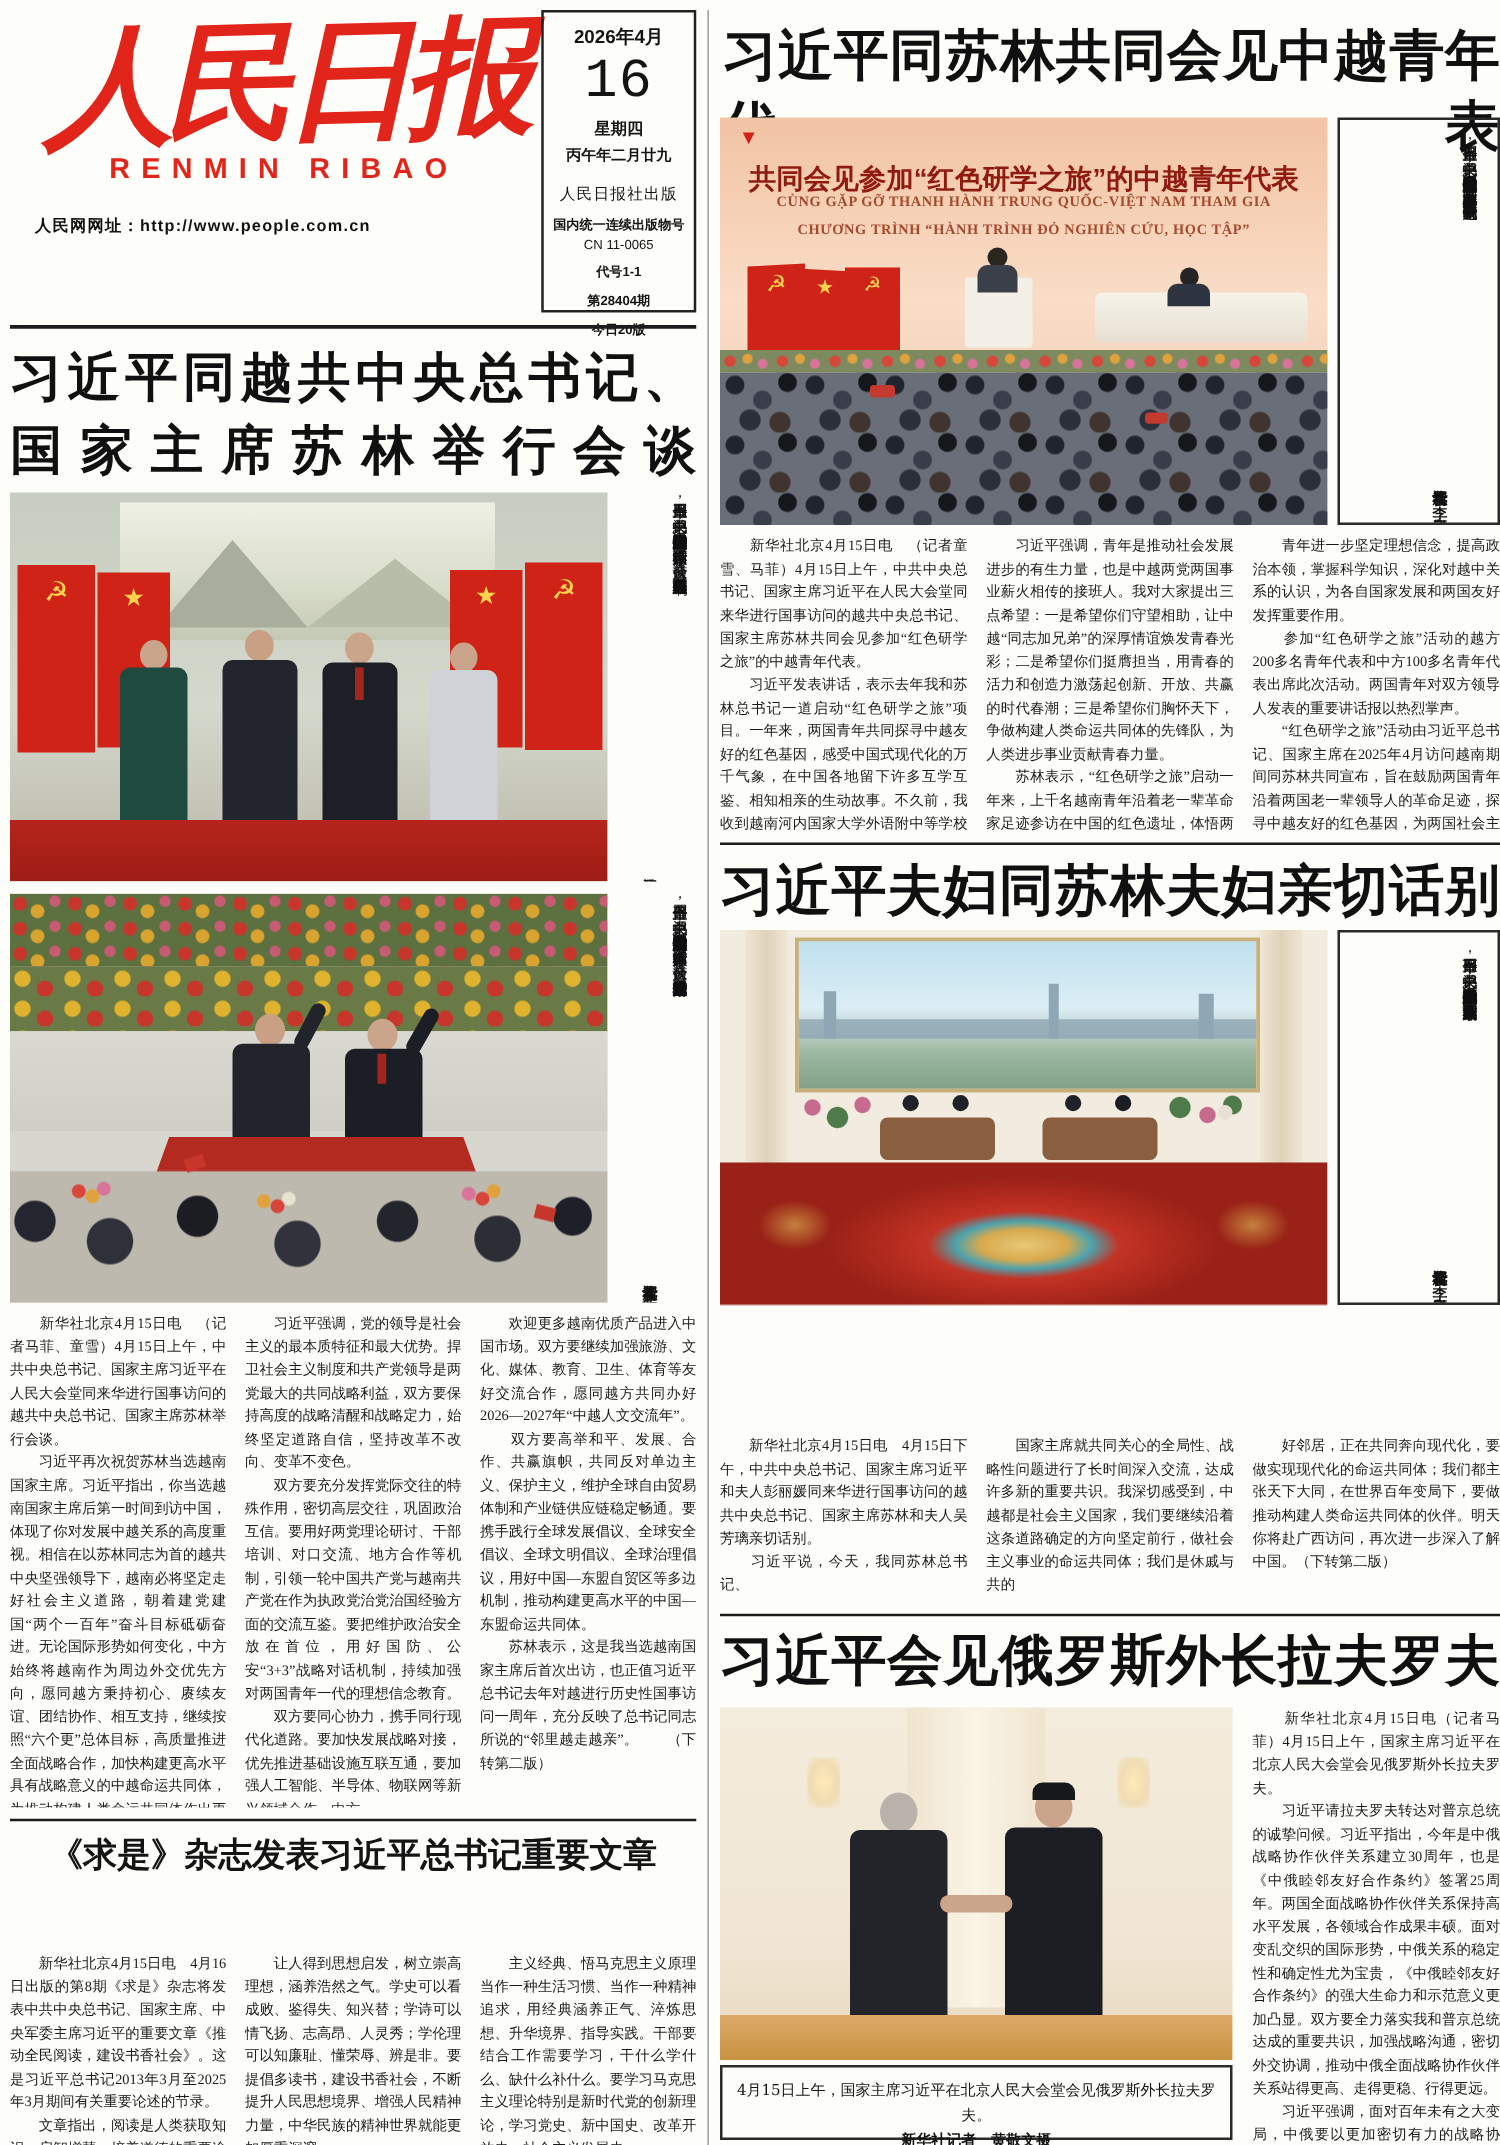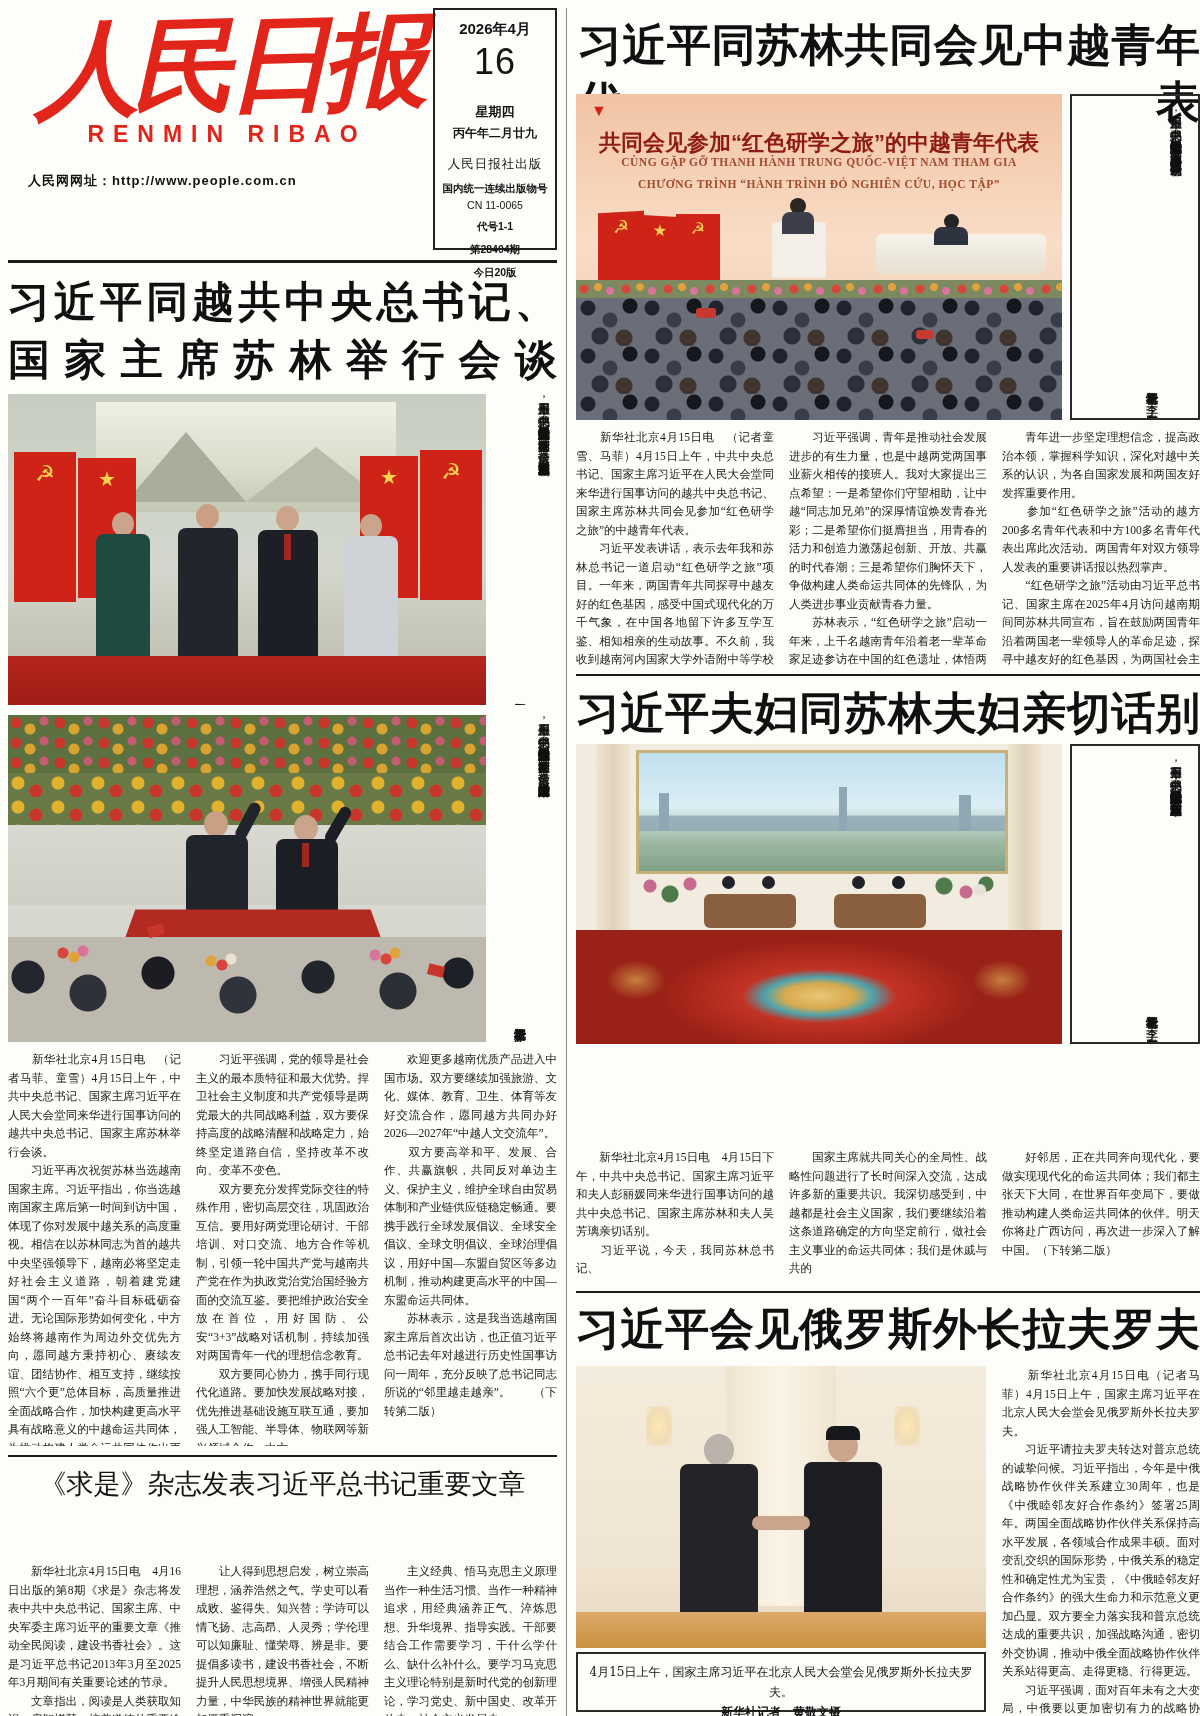--- a/index.html
+++ b/index.html
@@ -13,31 +13,31 @@
          color:#e2251b;font-size:104px;line-height:1.05;letter-spacing:-8px;
          text-align:center;transform:rotate(-1.5deg);white-space:nowrap;}
   .roman{color:#e2251b;font-family:"Liberation Sans",sans-serif;font-weight:bold;
          font-size:23px;letter-spacing:9px;text-align:center;margin-top:2px;}
   .site{font-family:"Liberation Sans",sans-serif;font-weight:bold;font-size:13px;
         letter-spacing:1px;text-align:left;margin-top:24px;color:#111;}
   
   .datebox{border:2px solid #222;box-sizing:border-box;text-align:center;
            font-family:"Liberation Sans",sans-serif;padding-top:10px;}
   .d1{font-size:15px;font-weight:bold;}
-  .dday{font-size:36px;font-family:Liberation Sans, sans-serif;letter-spacing:1px;margin:2px 0 20px;}
+  .dday{font-size:44px;font-family:Liberation Mono, monospace;letter-spacing:1px;margin:2px 0 3px;}
   .d2{font-size:13px;font-weight:bold;margin-top:2px;}
   .d3{font-size:12px;font-weight:bold;margin-top:4px;}
   .dpub{font-size:12.5px;font-family:"DejaVu Serif",serif;margin-top:14px;letter-spacing:1px;}
   .dsm{font-size:10.5px;font-weight:bold;margin-top:9px;}
   .dsm2{font-size:10.5px;margin-top:3px;font-family:"Liberation Sans",sans-serif;}
   
   .hl{font-family:"Liberation Sans",sans-serif;font-weight:900;color:#101010;
       text-align:justify;}
   .hl-just{text-align-last:justify;}
-  .kicker{font-family:"Liberation Sans",sans-serif;font-weight:400;text-align:center;}
+  .kicker{font-family:"Liberation Sans",sans-serif;font-weight:700;text-align:center;}
   
   .coltext{font-size:11.5px;line-height:18.5px;text-align:justify;white-space:pre-wrap;
            overflow:hidden;color:#1a1a1a;}
   
   .vcap{writing-mode:vertical-rl;font-size:12px;line-height:2.0;color:#111;
         box-sizing:border-box;overflow:hidden;}
   .vcap .credit{display:block;text-align:end;margin-left:6px;font-weight:bold;}
   .vcap-border{border:2px solid #2b2b2b;padding:12px 10px;}
   
   .photo{overflow:hidden;}

